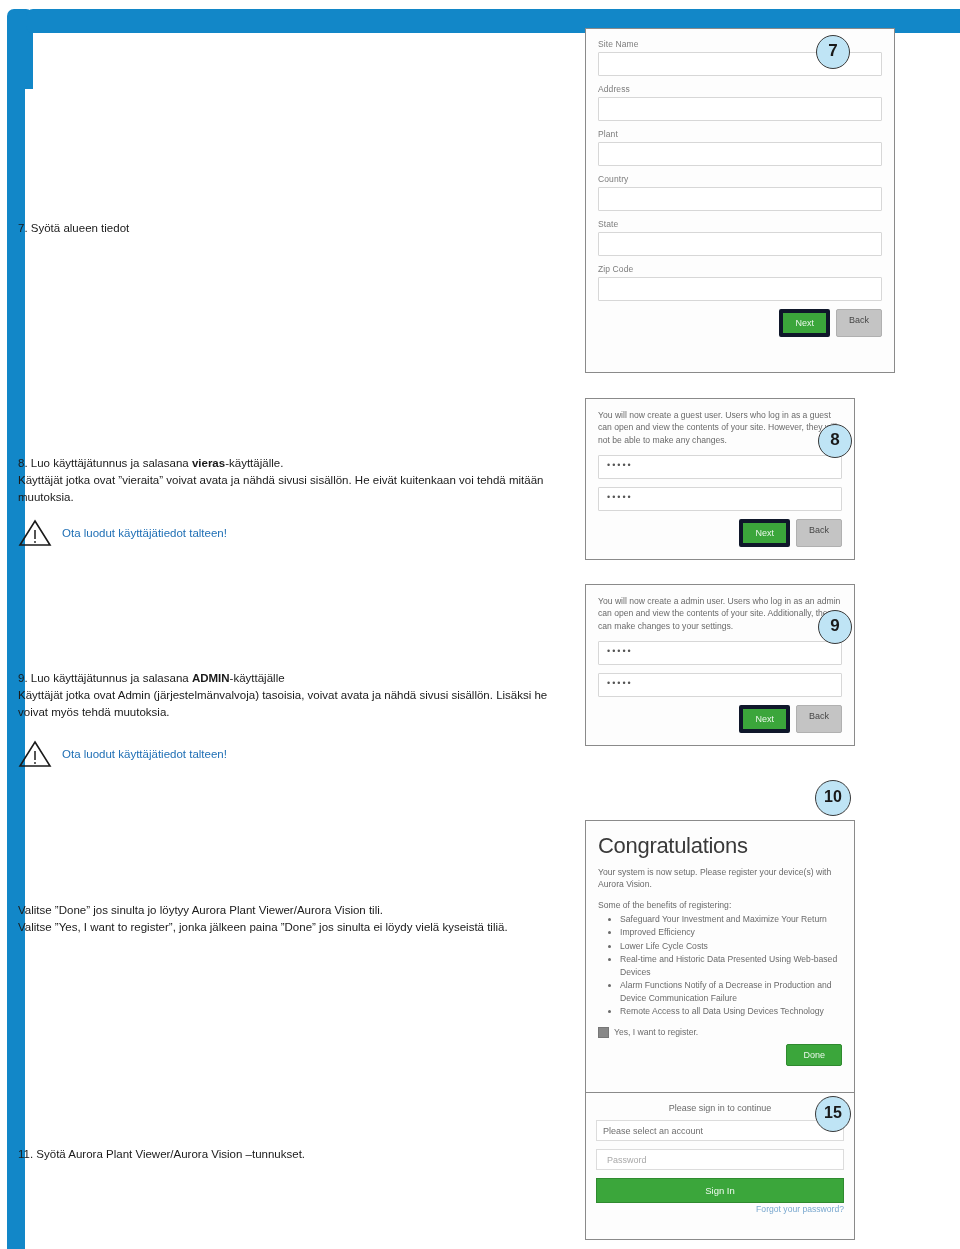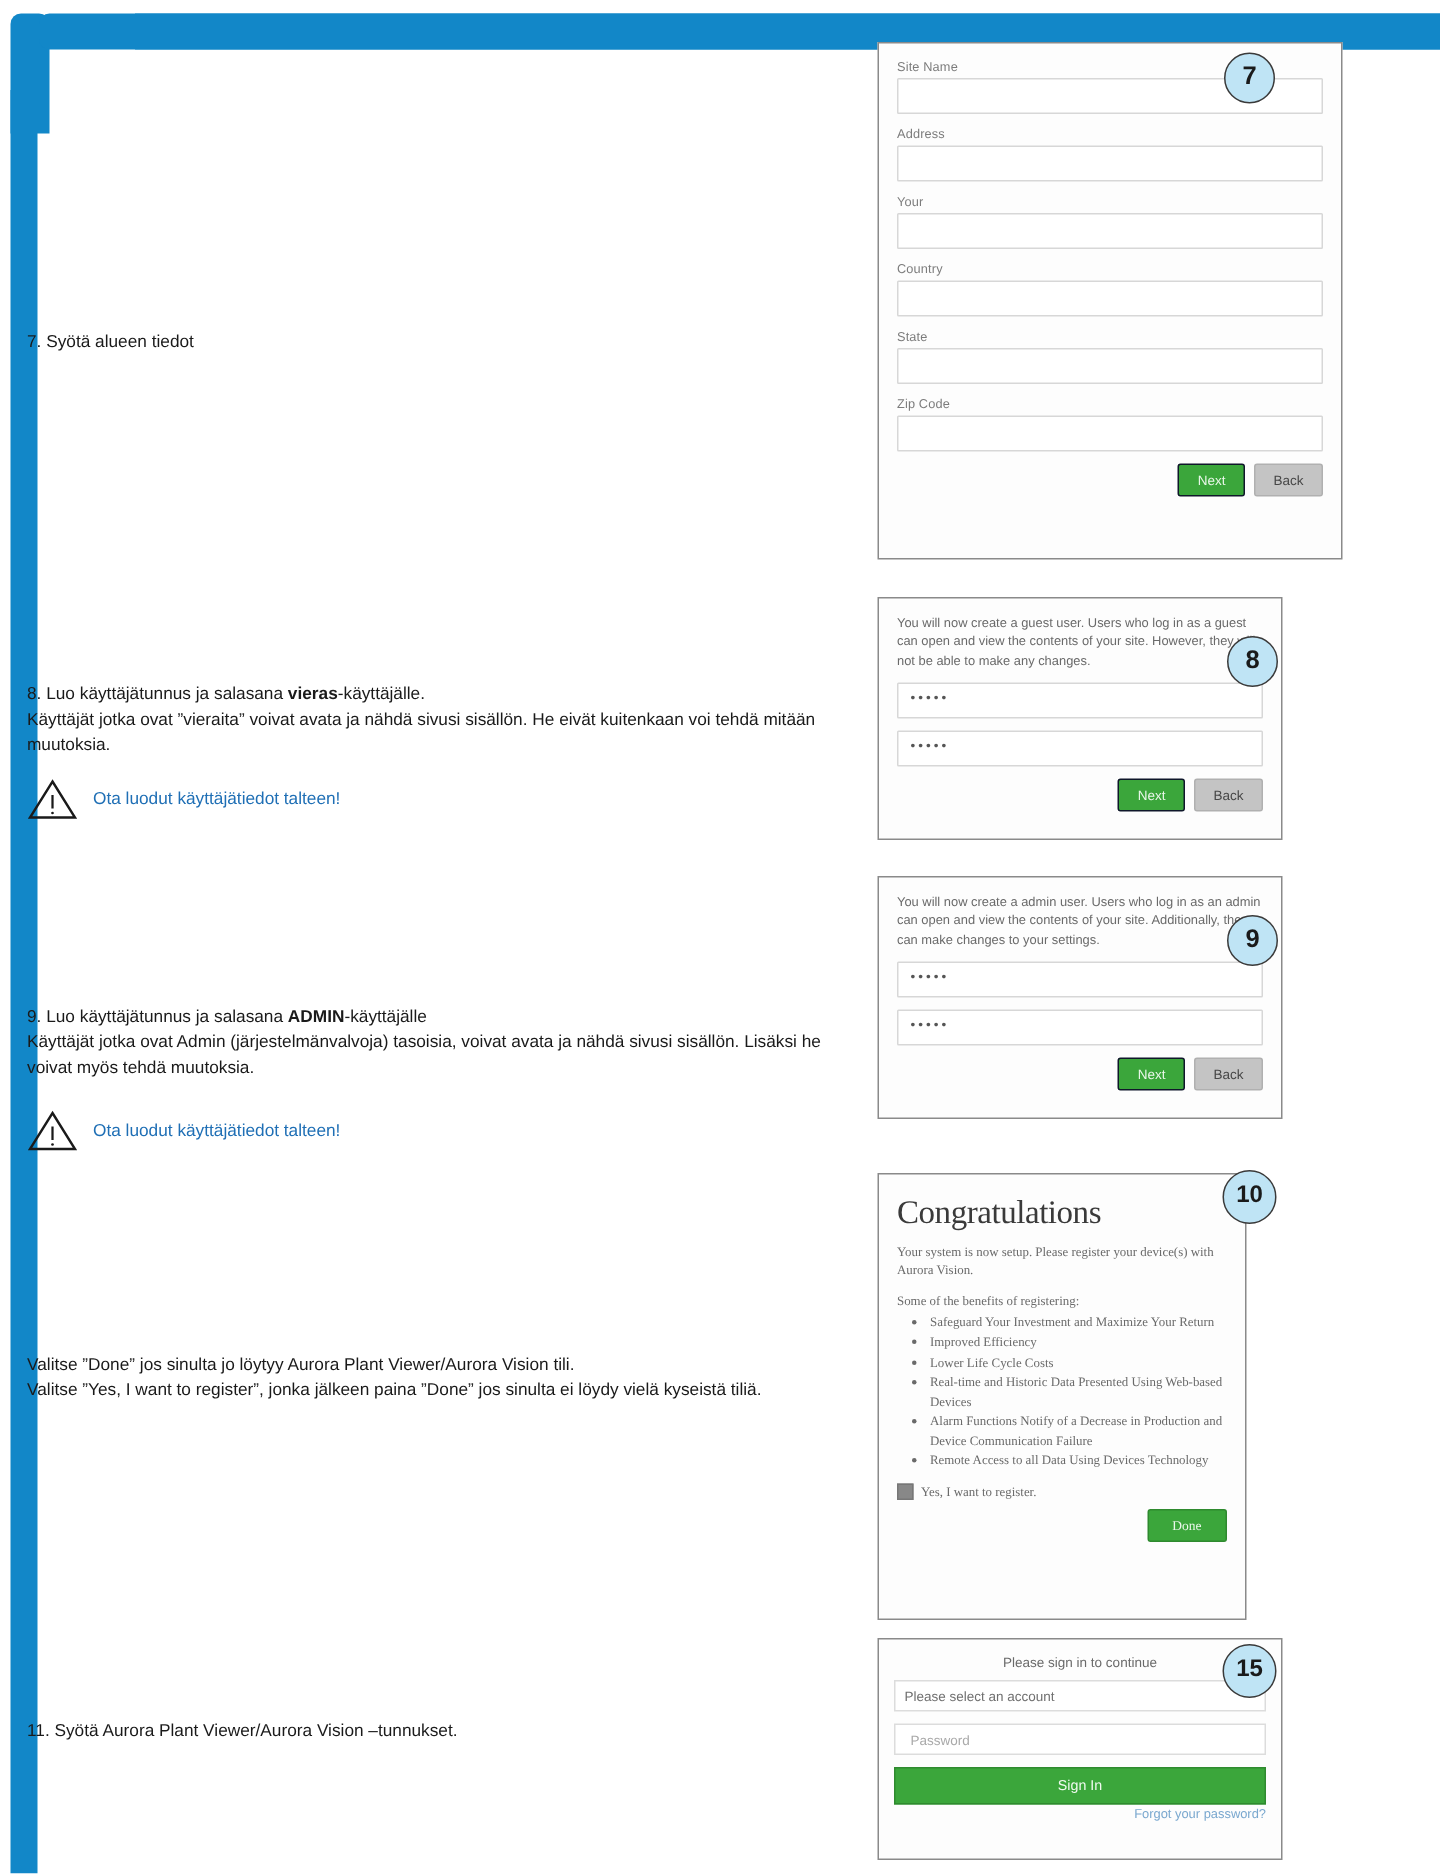--- a/index.html
+++ b/index.html
@@ -55,21 +55,21 @@
   .fld-box{
     height:19px;border:1px solid #d7d7d7;background:#fff;box-sizing:border-box;
     margin-bottom:8px;border-radius:1px;
   }
   .fld-box.dotted{font-size:9px;color:#555;letter-spacing:2px;padding:4px 0 0 8px;}
   .btn-row{display:flex;justify-content:flex-end;gap:6px;margin-top:6px;}
   .btn{
     font-size:9px;padding:5px 12px;border-radius:2px;text-align:center;
     box-sizing:border-box;min-width:42px;
   }
-  .btn-next{background:#3ba63b;color:#eaf7ea;border:1px solid #0f172a;}
+  .btn-next{background:#3ba63b;color:#eaf7ea;border:4px solid #0f172a;}
   .btn-back{background:#c4c4c4;color:#474747;border:1px solid #b0b0b0;}
   .btn-done{background:#3ba63b;color:#eaf7ea;border:1px solid #2f8a2f;padding:5px 16px;}
 
   .shot-para{font-size:8.6px;line-height:1.45;color:#6a6a6a;margin:0 0 9px 0;}
   .congrats-title{
     font-size:22px;color:#3a3a3a;font-weight:normal;margin:2px 0 7px 0;
     letter-spacing:-.3px;
   }
   .bene-intro{font-size:8.6px;color:#6a6a6a;margin:7px 0 3px 0;}
   ul.benefits{margin:0 0 0 12px;padding:0 0 0 10px;}
@@ -156,21 +156,21 @@
   <div class="shot-inner">
     <div>
       <div class="fld-label">Site Name</div>
       <div class="fld-box" style="height:24px;"></div>
     </div>
     <div>
       <div class="fld-label">Address</div>
       <div class="fld-box" style="height:24px;"></div>
     </div>
     <div>
-      <div class="fld-label">Your</div>
+      <div class="fld-label">Plant</div>
       <div class="fld-box" style="height:24px;"></div>
     </div>
     <div>
       <div class="fld-label">Country</div>
       <div class="fld-box" style="height:24px;"></div>
     </div>
     <div>
       <div class="fld-label">State</div>
       <div class="fld-box" style="height:24px;"></div>
     </div>
@@ -205,21 +205,21 @@
     <div class="fld-box dotted" style="height:24px;">•••••</div>
     <div class="fld-box dotted" style="height:24px;">•••••</div>
     <div class="btn-row">
       <div class="btn btn-next">Next</div>
       <div class="btn btn-back">Back</div>
     </div>
   </div>
 </div>
 <div class="badge badge-1d" style="left:818px;top:610px;">9</div>
 
-<div class="shot" style="left:585px;top:782px;width:246px;height:298px;font-family:Liberation Serif, serif;">
+<div class="shot" style="left:585px;top:820px;width:270px;height:298px;">
   <div class="shot-inner">
     <div class="congrats-title">Congratulations</div>
     <p class="shot-para">Your system is now setup. Please register your device(s) with Aurora Vision.</p>
     <div class="bene-intro">Some of the benefits of registering:</div>
     <ul class="benefits">
       <li>Safeguard Your Investment and Maximize Your Return</li>
       <li>Improved Efficiency</li>
       <li>Lower Life Cycle Costs</li>
       <li>Real-time and Historic Data Presented Using Web-based Devices</li>
       <li>Alarm Functions Notify of a Decrease in Production and Device Communication Failure</li>

